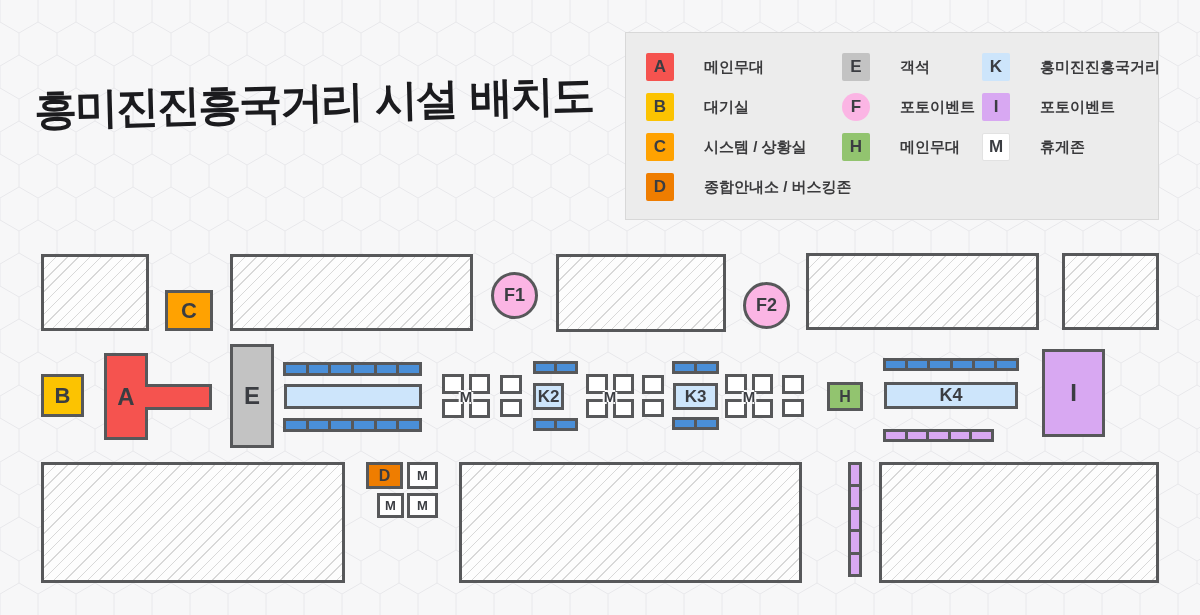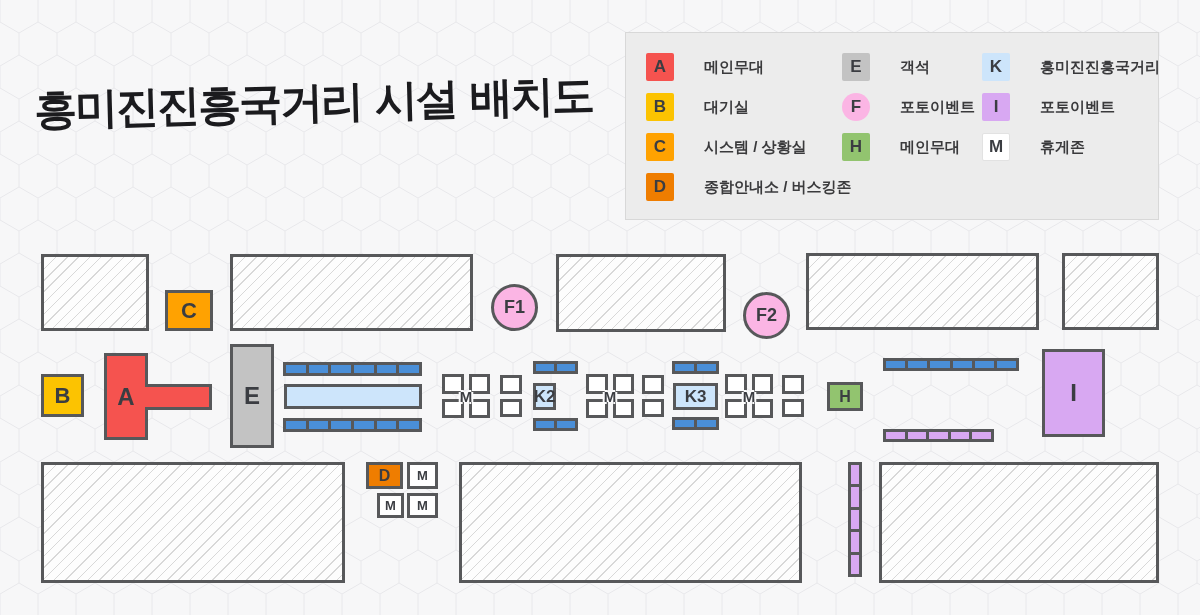--- a/index.html
+++ b/index.html
@@ -108,23 +108,23 @@
         <span class="llabel">휴게존</span>
       </div>
     </div>
   </div>
 
   <div class="map">
 
     <div class="hatch" style="left:41px;top:254px;width:108px;height:77px"></div>
     <div class="zone" style="left:165px;top:290px;width:48px;height:41px;background:var(--c);font-size:22px">C</div>
     <div class="hatch" style="left:230px;top:254px;width:243px;height:77px"></div>
-    <div class="zone circle" style="left:491px;top:284px;width:47px;height:47px;background:var(--f);font-size:18px">F1</div>
+    <div class="zone circle" style="left:491px;top:272px;width:47px;height:47px;background:var(--f);font-size:18px">F1</div>
     <div class="hatch" style="left:556px;top:254px;width:170px;height:78px"></div>
-    <div class="zone circle" style="left:743px;top:292px;width:47px;height:47px;background:var(--f);font-size:18px">F2</div>
+    <div class="zone circle" style="left:743px;top:282px;width:47px;height:47px;background:var(--f);font-size:18px">F2</div>
     <div class="hatch" style="left:806px;top:253px;width:233px;height:77px"></div>
     <div class="hatch" style="left:1062px;top:253px;width:97px;height:77px"></div>
 
     <div class="zone" style="left:41px;top:374px;width:43px;height:43px;background:var(--b);font-size:22px">B</div>
     <div class="zone" style="left:104px;top:353px;width:44px;height:87px;background:var(--a);font-size:24px">A</div>
     <div class="zone noborder-l" style="left:145px;top:384px;width:67px;height:26px;background:var(--a)"></div>
     <div class="zone" style="left:230px;top:344px;width:44px;height:104px;background:var(--e);font-size:24px">E</div>
 
     <div class="seg" style="left:283px;top:362px;width:139px;height:14px">
         <i></i>
@@ -153,21 +153,21 @@
     </div>
     <div class="pair" style="left:500px;top:375px;width:22px;height:42px">
       <i class="sq"></i>
         <i class="sq"></i>
     </div>
 
     <div class="seg" style="left:533px;top:361px;width:45px;height:13px">
         <i></i>
         <i></i>
       </div>
-    <div class="zone lightbox" style="left:533px;top:383px;width:23px;height:27px;font-size:17px">K2</div>
+    <div class="zone lightbox" style="left:533px;top:383px;width:31px;height:27px;font-size:17px">K2</div>
     <div class="seg" style="left:533px;top:418px;width:45px;height:13px">
         <i></i>
         <i></i>
       </div>
 
     <div class="mgroup" style="left:586px;top:374px;width:48px;height:44px">
       <i class="sq"></i>
         <i class="sq"></i>
       <i class="sq"></i>
         <i class="sq"></i>
@@ -203,20 +203,21 @@
     <div class="zone" style="left:827px;top:382px;width:36px;height:29px;background:var(--h);font-size:16px">H</div>
 
     <div class="seg" style="left:883px;top:358px;width:136px;height:13px">
         <i></i>
         <i></i>
         <i></i>
         <i></i>
         <i></i>
         <i></i>
       </div>
+    <div class="zone lightbox" style="left:884px;top:382px;width:134px;height:27px;font-size:18px">K4</div>
     <div class="seg purple" style="left:883px;top:429px;width:111px;height:13px">
         <i></i>
         <i></i>
         <i></i>
         <i></i>
         <i></i>
       </div>
 
     <div class="zone" style="left:1042px;top:349px;width:63px;height:88px;background:var(--i);font-size:24px">I</div>
 

